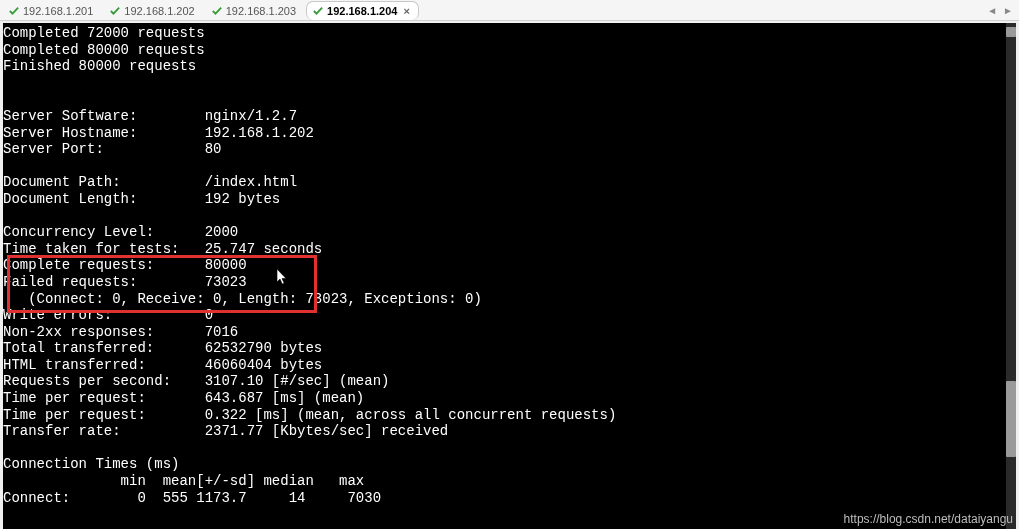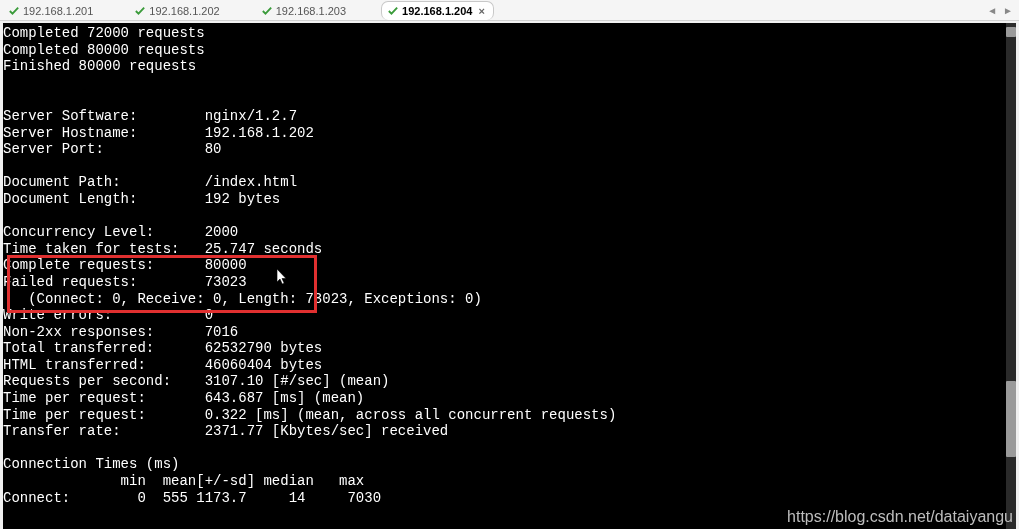--- a/index.html
+++ b/index.html
@@ -114,30 +114,30 @@
     width: 10px;
     background: #9a9a9a;
     border-radius: 1px;
   }
   .scroll-thumb.top { top: 4px; height: 10px; }
   .scroll-thumb.mid { top: 358px; height: 76px; }
   .watermark {
     position: absolute;
     right: 6px;
     bottom: 3px;
-    font-size: 16px;
+    font-size: 12px;
     color: #bdbdbd;
     font-family: Arial, sans-serif;
   }
 </style>
 </head>
 <body>
 
 <div class="tab-strip">
-  <div id="tabs-host" style="display: flex; gap: 25px;">
+  <div id="tabs-host" style="display: flex;">
       <div class="tab">
         <span class="check">
           <svg viewBox="0 0 12 12">
             <path d="M1 6 L4.2 9.2 L11 2" fill="none" stroke="#3a9b3a" stroke-width="2.2"></path>
           </svg>
         </span>
         <span>192.168.1.201</span>
       </div>
       <div class="tab">
         <span class="check">

